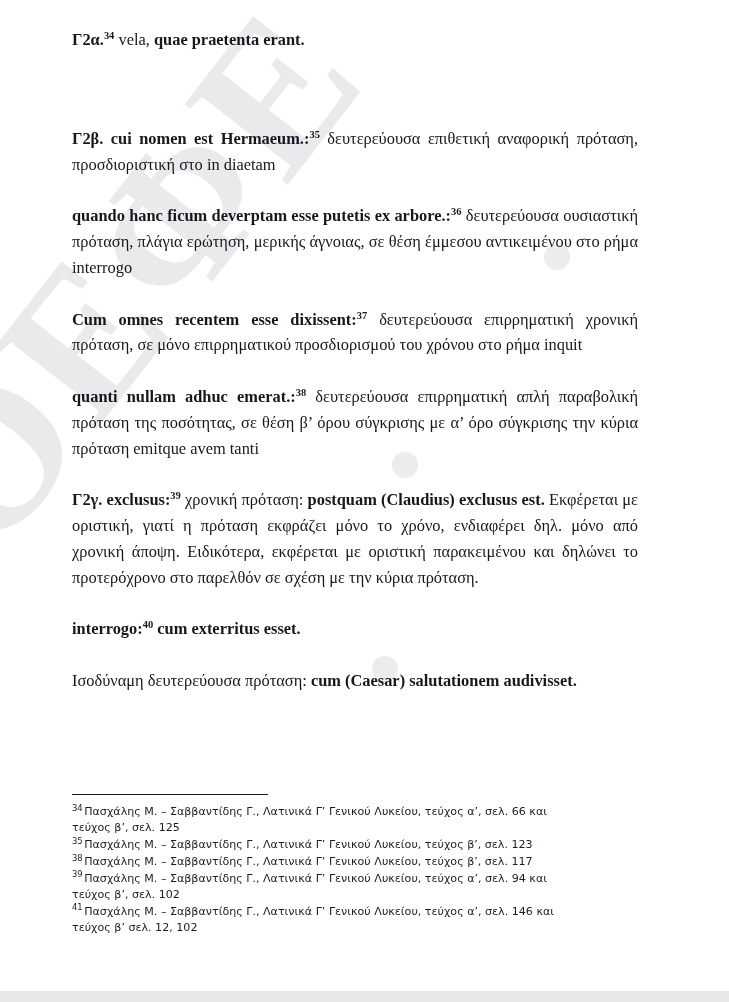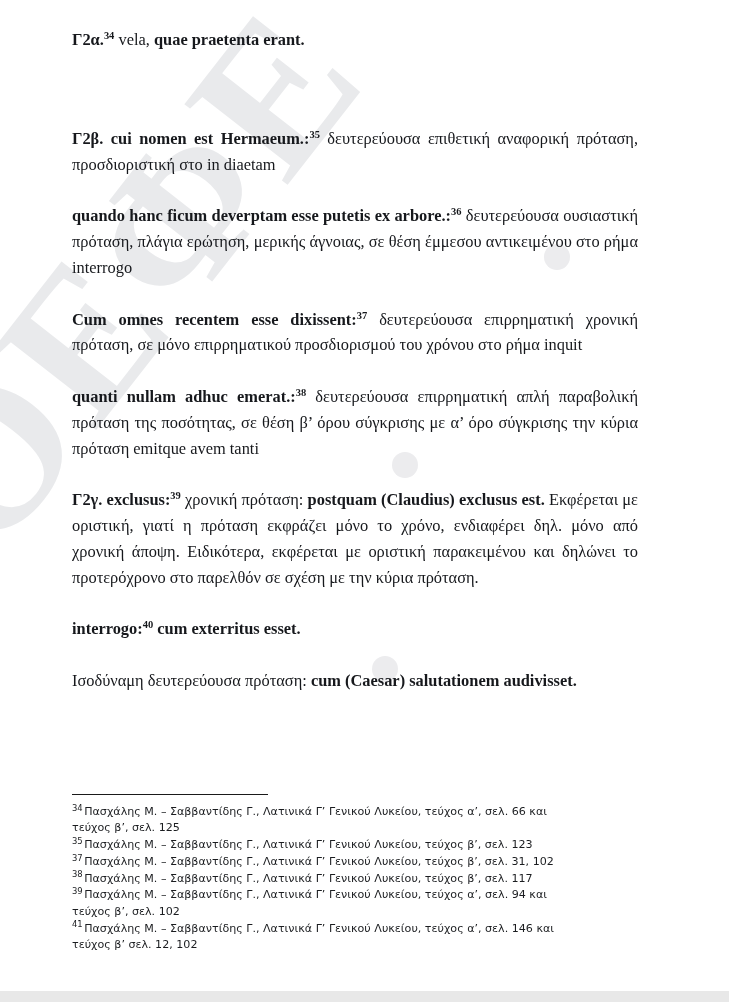--- a/index.html
+++ b/index.html
@@ -162,21 +162,20 @@
     <p class="para gap-md"><b>Γ2γ. exclusus:</b><sup>39</sup><span> χρονική πρόταση: </span><b>postquam (Claudius) exclusus est.</b><span> Εκφέρεται με οριστική, γιατί η πρόταση εκφράζει μόνο το χρόνο, ενδιαφέρει δηλ. μόνο από χρονική άποψη. Ειδικότερα, εκφέρεται με οριστική παρακειμένου και δηλώνει το προτερόχρονο στο παρελθόν σε σχέση με την κύρια πρόταση.</span></p>
     <p class="para gap-md"><b>interrogo:</b><sup>40</sup><b> cum exterritus esset.</b></p>
     <p class="para gap-md"><span>Ισοδύναμη δευτερεύουσα πρόταση: </span><b>cum (Caesar) salutationem audivisset.</b></p>
   </div>
 
   <div class="footnotes">
     <div class="fn-rule"></div>
     <div class="fn-list">
         <p class="fn"><sup>34</sup><span>Πασχάλης Μ. – Σαββαντίδης Γ., Λατινικά Γ’ Γενικού Λυκείου, τεύχος α’, σελ. 66 και τεύχος β’, σελ. 125</span></p>
         <p class="fn"><sup>35</sup><span>Πασχάλης Μ. – Σαββαντίδης Γ., Λατινικά Γ’ Γενικού Λυκείου, τεύχος β’, σελ. 123</span></p>
-        <p class="fn"><sup>37</sup><span>Πασχάλης Μ. – Σαββαντίδης Γ., Λατινικά Γ’ Γενικού Λυκείου, τεύχος β’, σελ. 31, 102</span></p>
         <p class="fn"><sup>38</sup><span>Πασχάλης Μ. – Σαββαντίδης Γ., Λατινικά Γ’ Γενικού Λυκείου, τεύχος β’, σελ. 117</span></p>
         <p class="fn"><sup>39</sup><span>Πασχάλης Μ. – Σαββαντίδης Γ., Λατινικά Γ’ Γενικού Λυκείου, τεύχος α’, σελ. 94 και τεύχος β’, σελ. 102</span></p>
         <p class="fn"><sup>41</sup><span>Πασχάλης Μ. – Σαββαντίδης Γ., Λατινικά Γ’ Γενικού Λυκείου, τεύχος α’, σελ. 146 και τεύχος β’ σελ. 12, 102</span></p>
       </div>
   </div>
 
   <div class="page-edge"></div>
 </div>
 
 </body></html>

